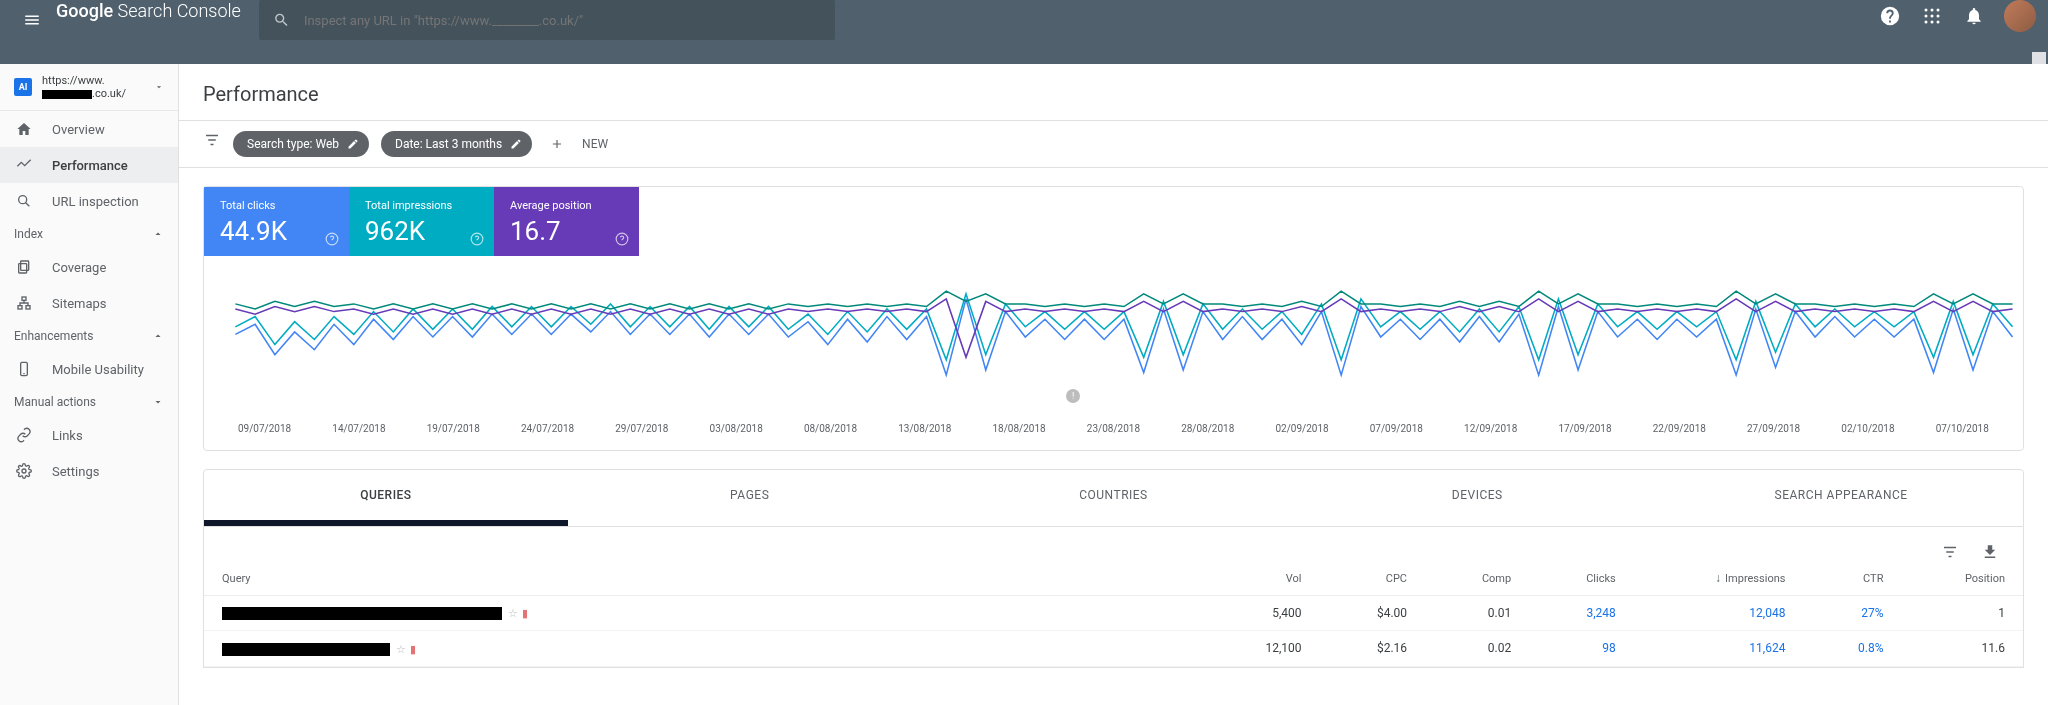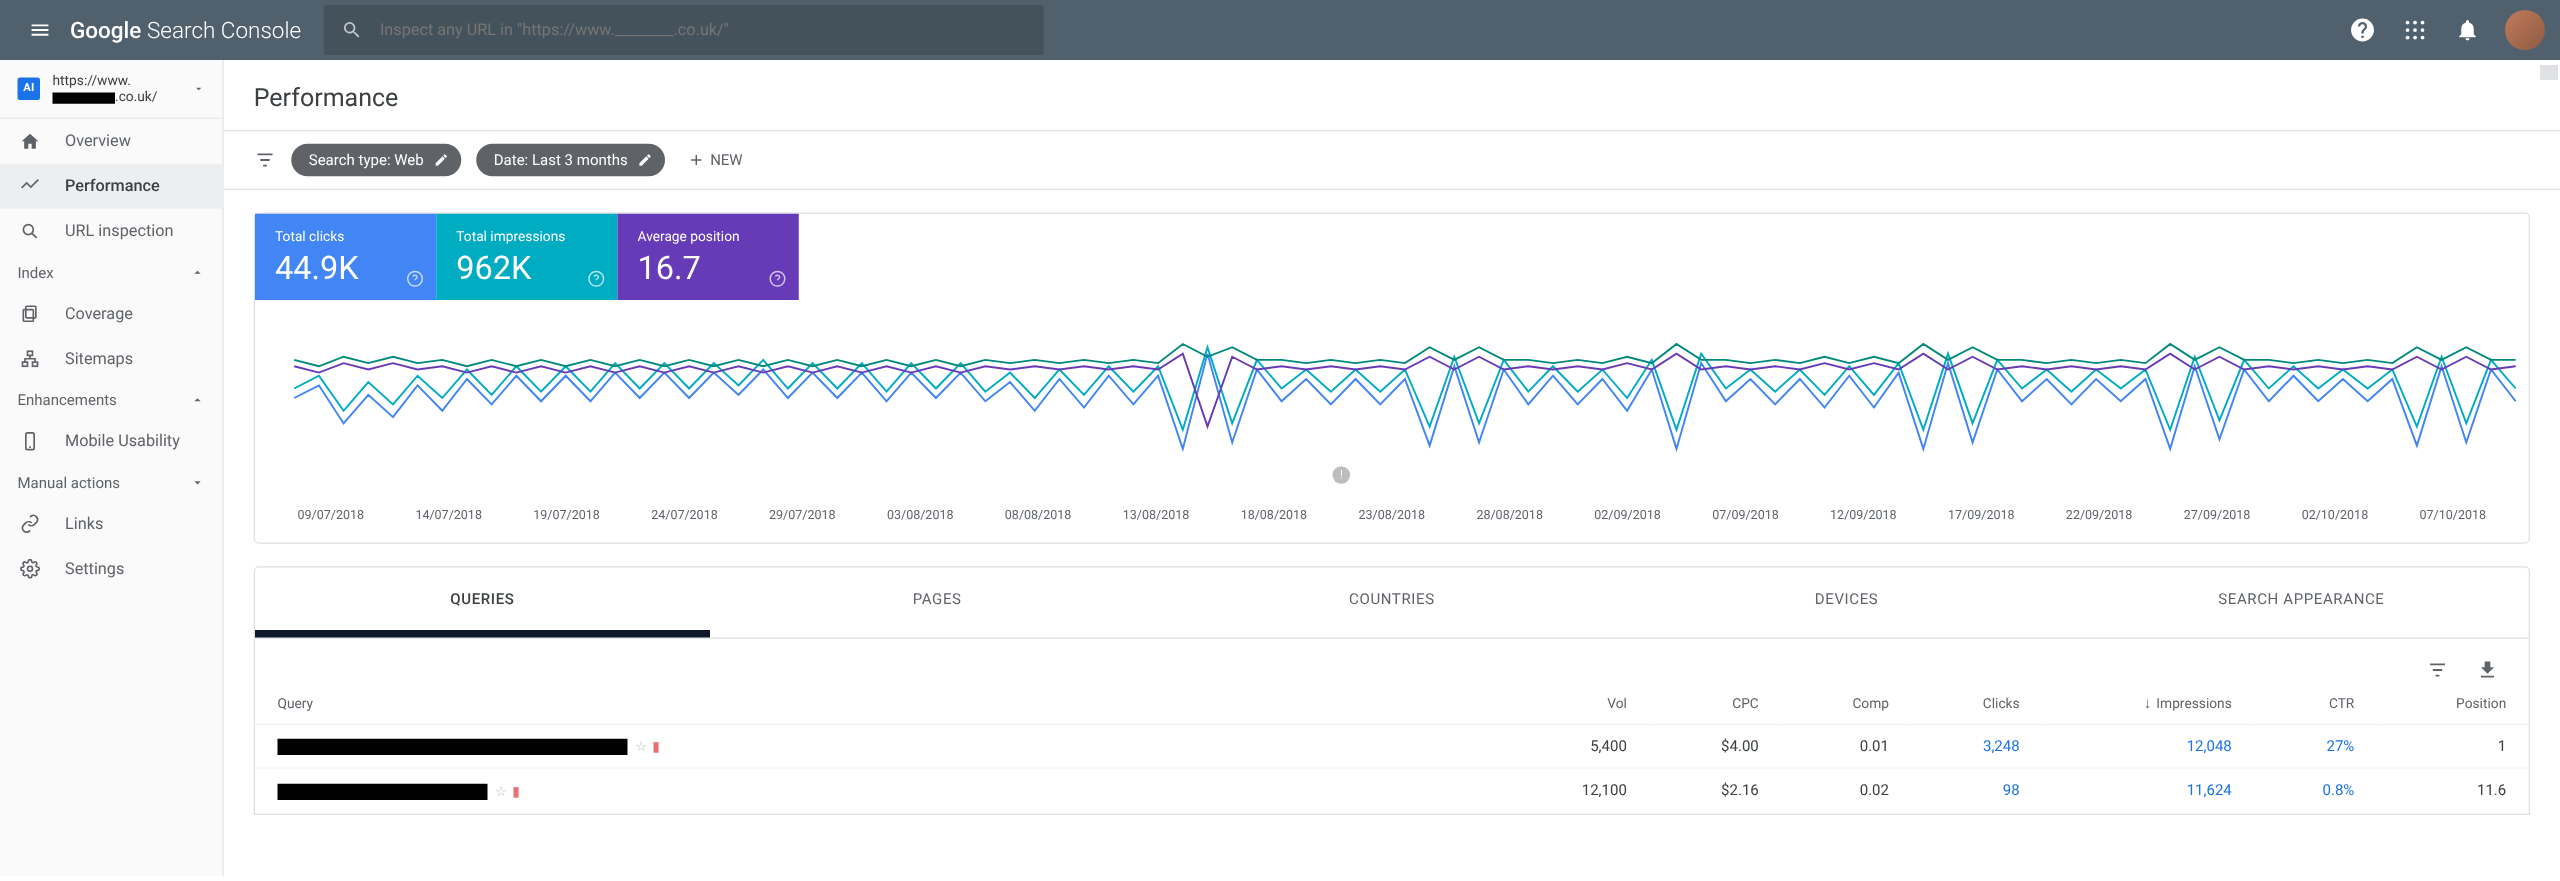--- a/index.html
+++ b/index.html
@@ -1,17 +1,17 @@
 <!DOCTYPE html>
 <html><head>
 <meta charset="utf-8">
 <style>
 *{box-sizing:border-box;margin:0;padding:0;font-family:Roboto,Arial,sans-serif}
 body{background:#fff;font-size:13px;color:#5f6368}
-.topbar{height:48px;background:#50616d;display:flex;align-items:center;padding:0 12px;color:#fff}
+.topbar{height:64px;background:#50616d;display:flex;align-items:flex-start;padding:0 12px;color:#fff}
 .menu-icon{width:40px;height:40px;display:flex;align-items:center;justify-content:center;cursor:pointer}
 .logo{font-size:18px;margin-left:4px;margin-right:18px}
 .search-bar{width:576px;height:40px;background:rgba(0,0,0,.15);border-radius:2px;display:flex;align-items:center;padding:0 14px;color:#c8cdd0}
 .search-bar input{background:transparent;border:0;outline:0;color:#c8cdd0;font-size:13px;width:100%;margin-left:14px}
 .top-right{margin-left:auto;display:flex;align-items:center;gap:18px}
 .top-icon{width:24px;height:24px;display:flex;align-items:center;justify-content:center;cursor:pointer}
 .avatar{width:32px;height:32px;border-radius:50%;background:linear-gradient(135deg,#c27b5a,#8d5c44)}
 .layout{display:flex;height:calc(100vh - 52px)}
 .sidebar{width:179px;background:#fafafa;border-right:1px solid #e0e0e0;overflow-y:auto;font-size:13px}
 .property-selector{display:flex;align-items:center;padding:10px 14px;border-bottom:1px solid #e8e8e8;cursor:pointer}
@@ -19,25 +19,25 @@
 .prop-text{flex:1;color:#3c4043;font-size:11px}
 .prop-redact{display:inline-block;width:50px;height:9px;background:#000;vertical-align:middle}
 .side-item{display:flex;align-items:center;padding:8px 14px;cursor:pointer;color:#5f6368}
 .side-item.active{background:#eceef0;color:#3c4043;font-weight:500}
 .side-icon{width:20px;height:20px;margin-right:18px;display:flex;align-items:center;justify-content:center;color:#5f6368}
 .side-section{padding:8px 14px;color:#5f6368;font-size:12px;display:flex;align-items:center;cursor:pointer}
 .side-section .chev{margin-left:auto}
 .main{flex:1;background:#fff;overflow-y:auto;overflow-x:hidden;position:relative}
 .page-title{font-size:20px;color:#3c4043;padding:18px 24px 14px}
 .divider{height:1px;background:#e0e0e0}
-.filters-row{display:flex;align-items:center;padding:10px 24px;gap:12px}
+.filters-row{display:flex;padding:10px 24px;gap:12px}
 .filter-icon{color:#5f6368}
 .chip{background:#5f6368;color:#fff;border-radius:16px;padding:6px 10px 6px 14px;font-size:12px;display:flex;align-items:center;gap:8px;cursor:pointer}
 .chip svg{fill:#fff}
-.add-new{display:flex;align-items:center;gap:4px;color:#5f6368;font-size:12px;cursor:pointer;margin-left:6px}
+.add-new{display:flex;align-items:center;gap:18px;color:#5f6368;font-size:12px;cursor:pointer;margin-left:6px}
 .content-pad{padding:0 24px}
 .metric-cards{display:flex}
 .card{padding:12px 16px 10px;color:#fff;position:relative;min-width:140px;cursor:pointer}
 .card .label{font-size:11px;font-weight:400}
 .card .value{font-size:26px;font-weight:400;margin-top:4px}
 .card .help{position:absolute;right:10px;bottom:10px;opacity:.7}
 .c-blue{background:#4285f4;width:145px}
 .c-teal{background:#00acc1;width:145px}
 .c-green{background:#00897b;width:145px}
 .c-purple{background:#673ab7;width:145px}

